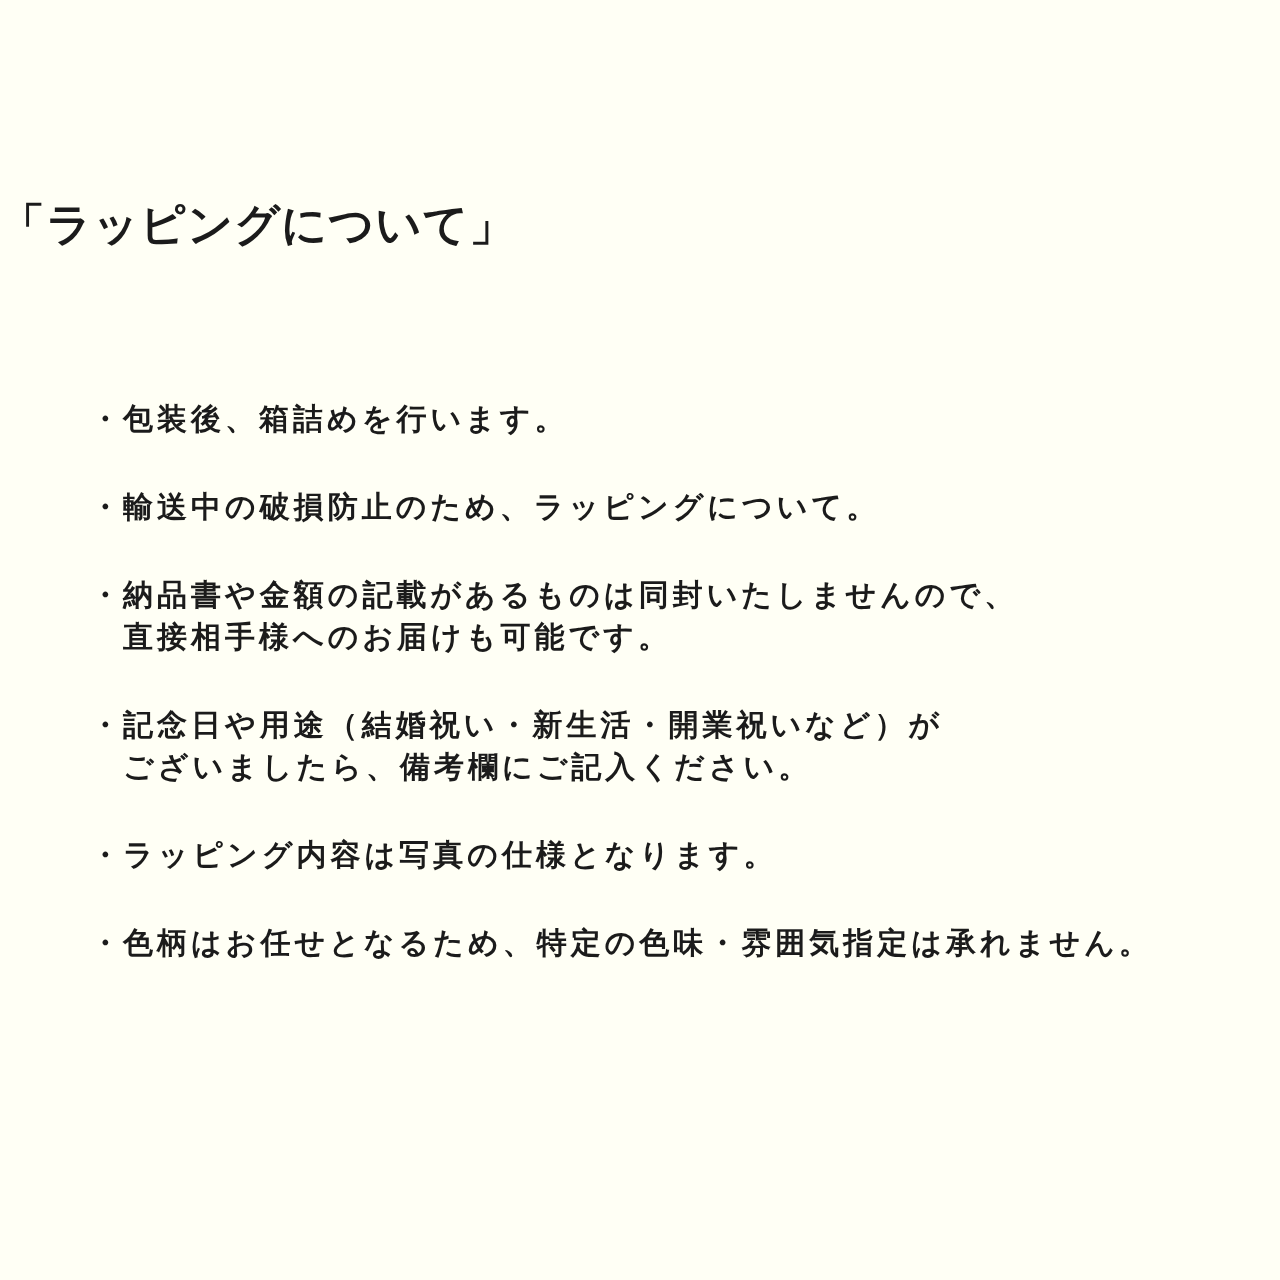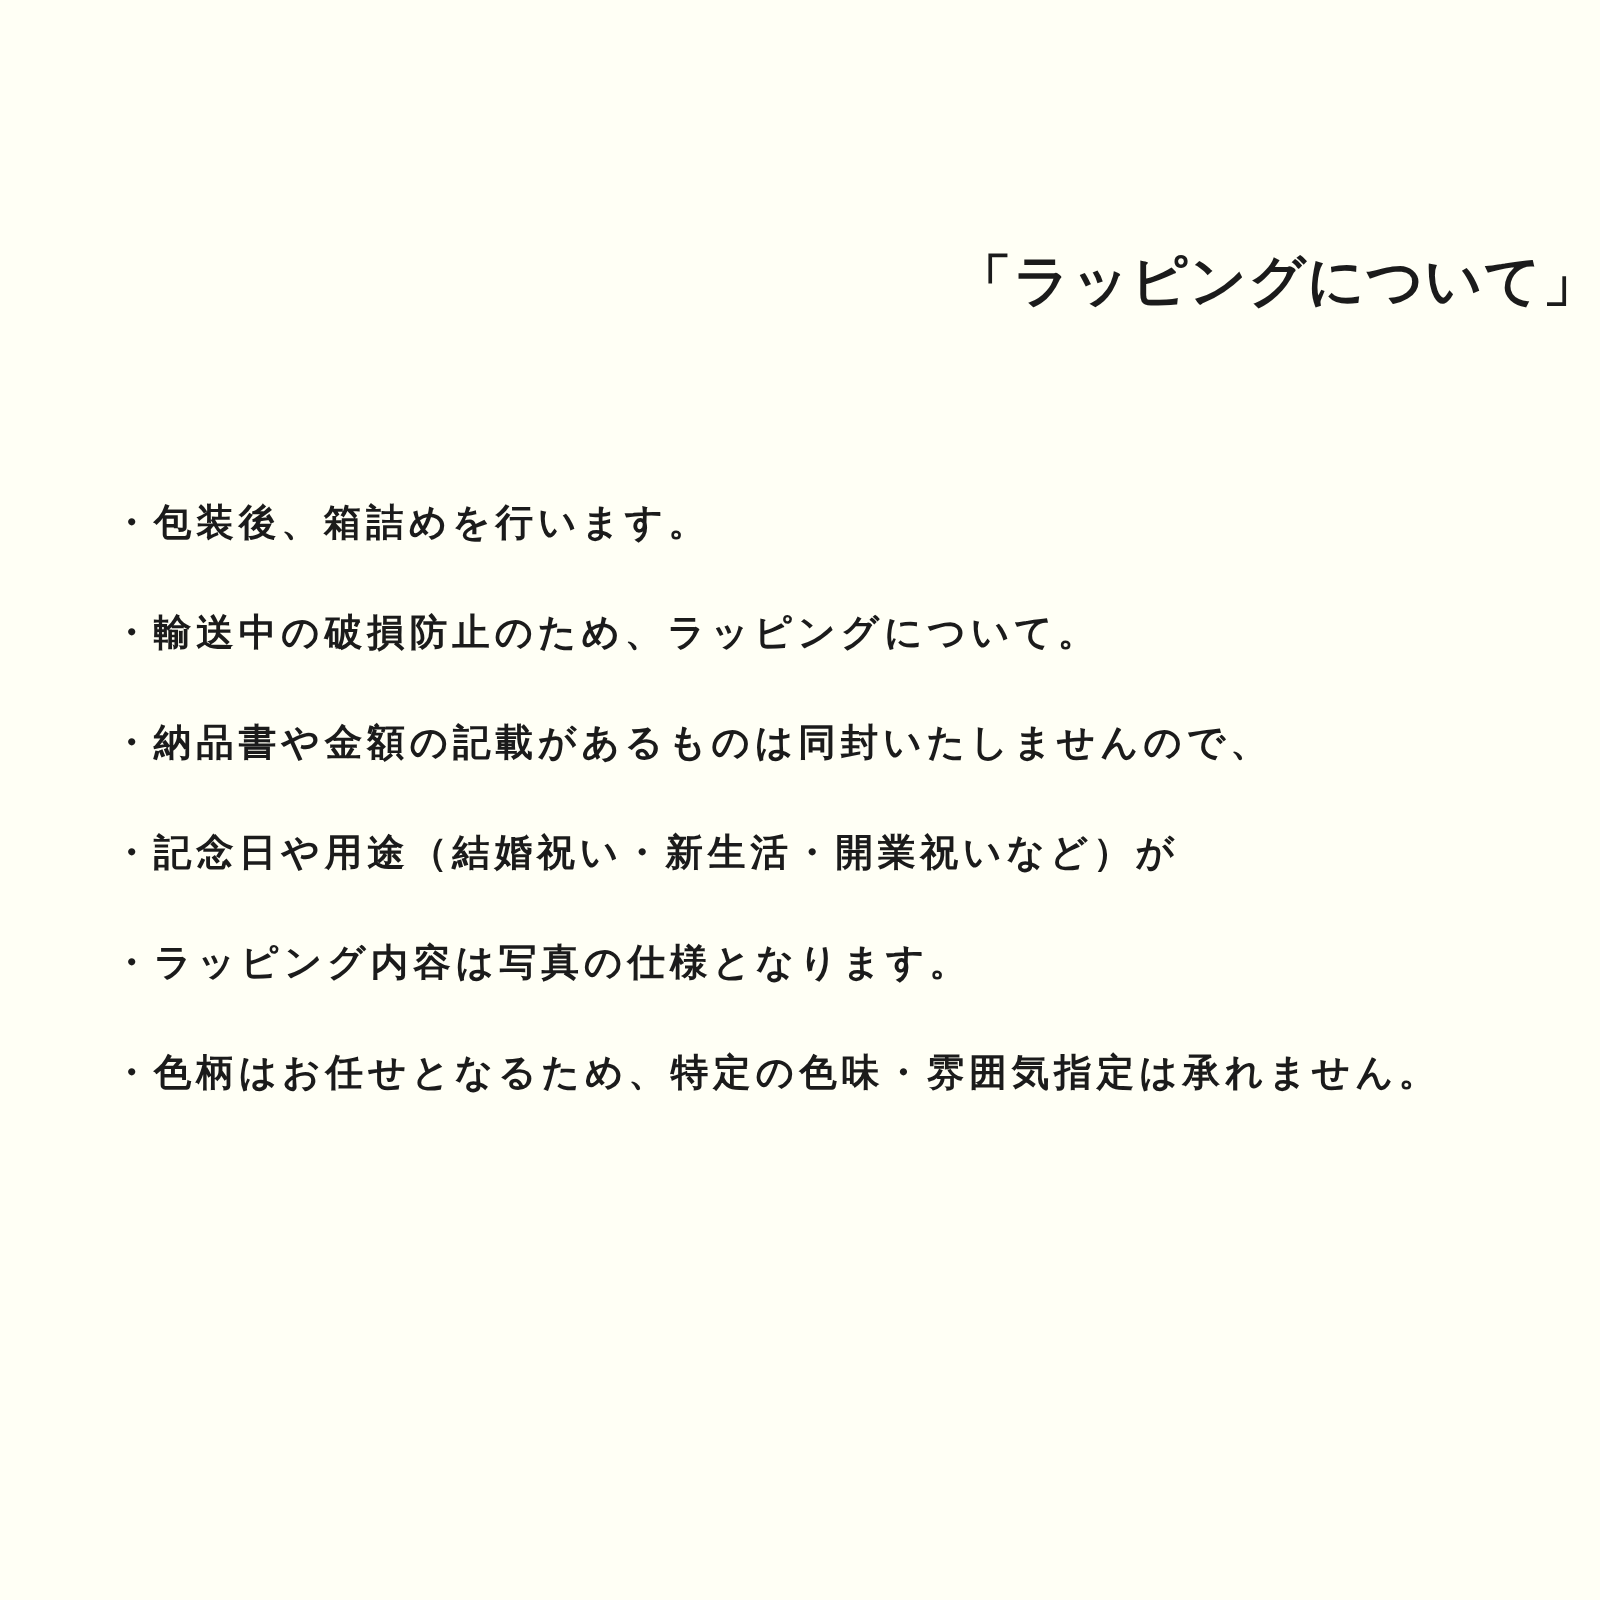--- a/index.html
+++ b/index.html
@@ -15,21 +15,21 @@
     overflow: hidden;
   }
   .page {
     width: 1280px;
     height: 1280px;
     position: relative;
   }
   .title {
     margin: 0;
     padding-top: 198px;
-    text-align: right;
+    text-align: left;
     font-size: 45px;
     font-weight: 600;
     letter-spacing: 1px;
     line-height: 1.2;
     color: #1B1B1B;
   }
   .notes {
     margin: 0;
     padding: 146px 60px 0 90px;
     list-style: none;
@@ -78,27 +78,29 @@
       <span class="bullet">・</span>
       <span class="note-text">
         <span class="note-line">輸送中の破損防止のため、ラッピングについて。</span>
       </span>
     </li>
 
     <li class="note-item">
       <span class="bullet">・</span>
       <span class="note-text">
         <div class="note-line">納品書や金額の記載があるものは同封いたしませんので、</div>
+        <div class="note-line">直接相手様へのお届けも可能です。</div>
       </span>
     </li>
 
     <li class="note-item">
       <span class="bullet">・</span>
       <span class="note-text">
         <div class="note-line">記念日や用途（結婚祝い・新生活・開業祝いなど）が</div>
+        <div class="note-line">ございましたら、備考欄にご記入ください。</div>
       </span>
     </li>
 
     <li class="note-item">
       <span class="bullet">・</span>
       <span class="note-text">
         <span class="note-line">ラッピング内容は写真の仕様となります。</span>
       </span>
     </li>
 

